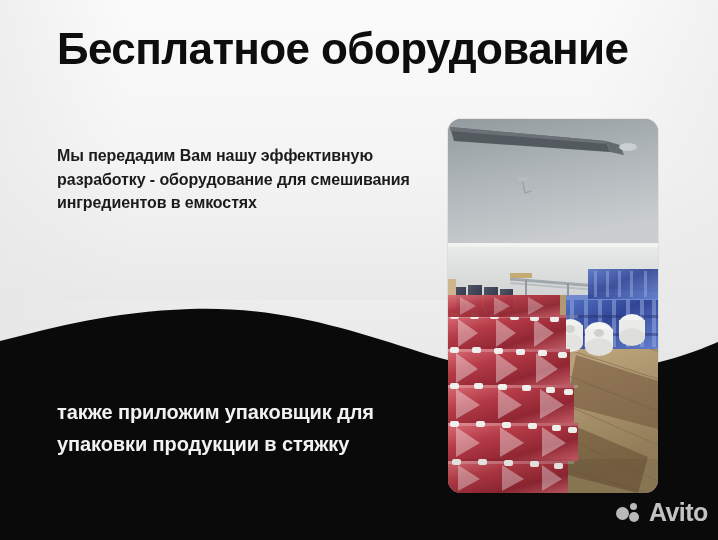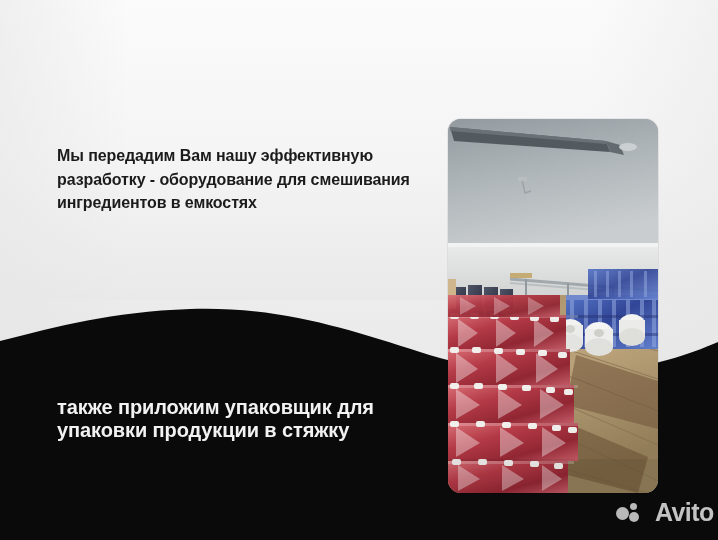--- a/index.html
+++ b/index.html
@@ -70,21 +70,21 @@
     letter-spacing: -0.1px;
   }
 
   
   .body-bottom {
     position: absolute;
     left: 57px;
     top: 396px;
     width: 330px;
     font-size: 20px;
-    line-height: 23px;
+    line-height: 32px;
     font-weight: bold;
     color: #f2f2f2;
     letter-spacing: -0.1px;
   }
 
   
   .photo {
     position: absolute;
     left: 448px;
     top: 119px;
@@ -97,21 +97,21 @@
   }
   .photo svg { display: block; }
 
   
   .avito {
     position: absolute;
     left: 616px;
     top: 500px;
     display: flex;
     align-items: center;
-    gap: 13px;
+    gap: 7px;
     text-align: right;
   }
   .avito-mark {
     position: relative;
     width: 26px;
     height: 22px;
   }
   .avito-dot {
     position: absolute;
     border-radius: 50%;
@@ -139,20 +139,21 @@
 
   <svg class="wave" viewBox="0 0 718 540" preserveAspectRatio="none" xmlns="http://www.w3.org/2000/svg">
     <path d="M0,341
              C 60,326 110,312 190,309
              C 280,306 350,330 420,352
              C 470,368 530,378 600,372
              C 650,368 690,354 718,342
              L718,540 L0,540 Z" fill="#0a0a0a"></path>
   </svg>
 
+  <div class="title">Бесплатное оборудование</div>
 
   <div class="body-top">Мы передадим Вам нашу эффективную разработку - оборудование для смешивания ингредиентов в емкостях</div>
 
   <div class="body-bottom">также приложим упаковщик для упаковки продукции в стяжку</div>
 
   <div class="photo">
     <svg width="210" height="374" viewBox="0 0 210 374" xmlns="http://www.w3.org/2000/svg">
       <defs>
         <linearGradient id="ceil" x1="0" y1="0" x2="0.3" y2="1">
           <stop offset="0%" stop-color="#8f979c"></stop>

